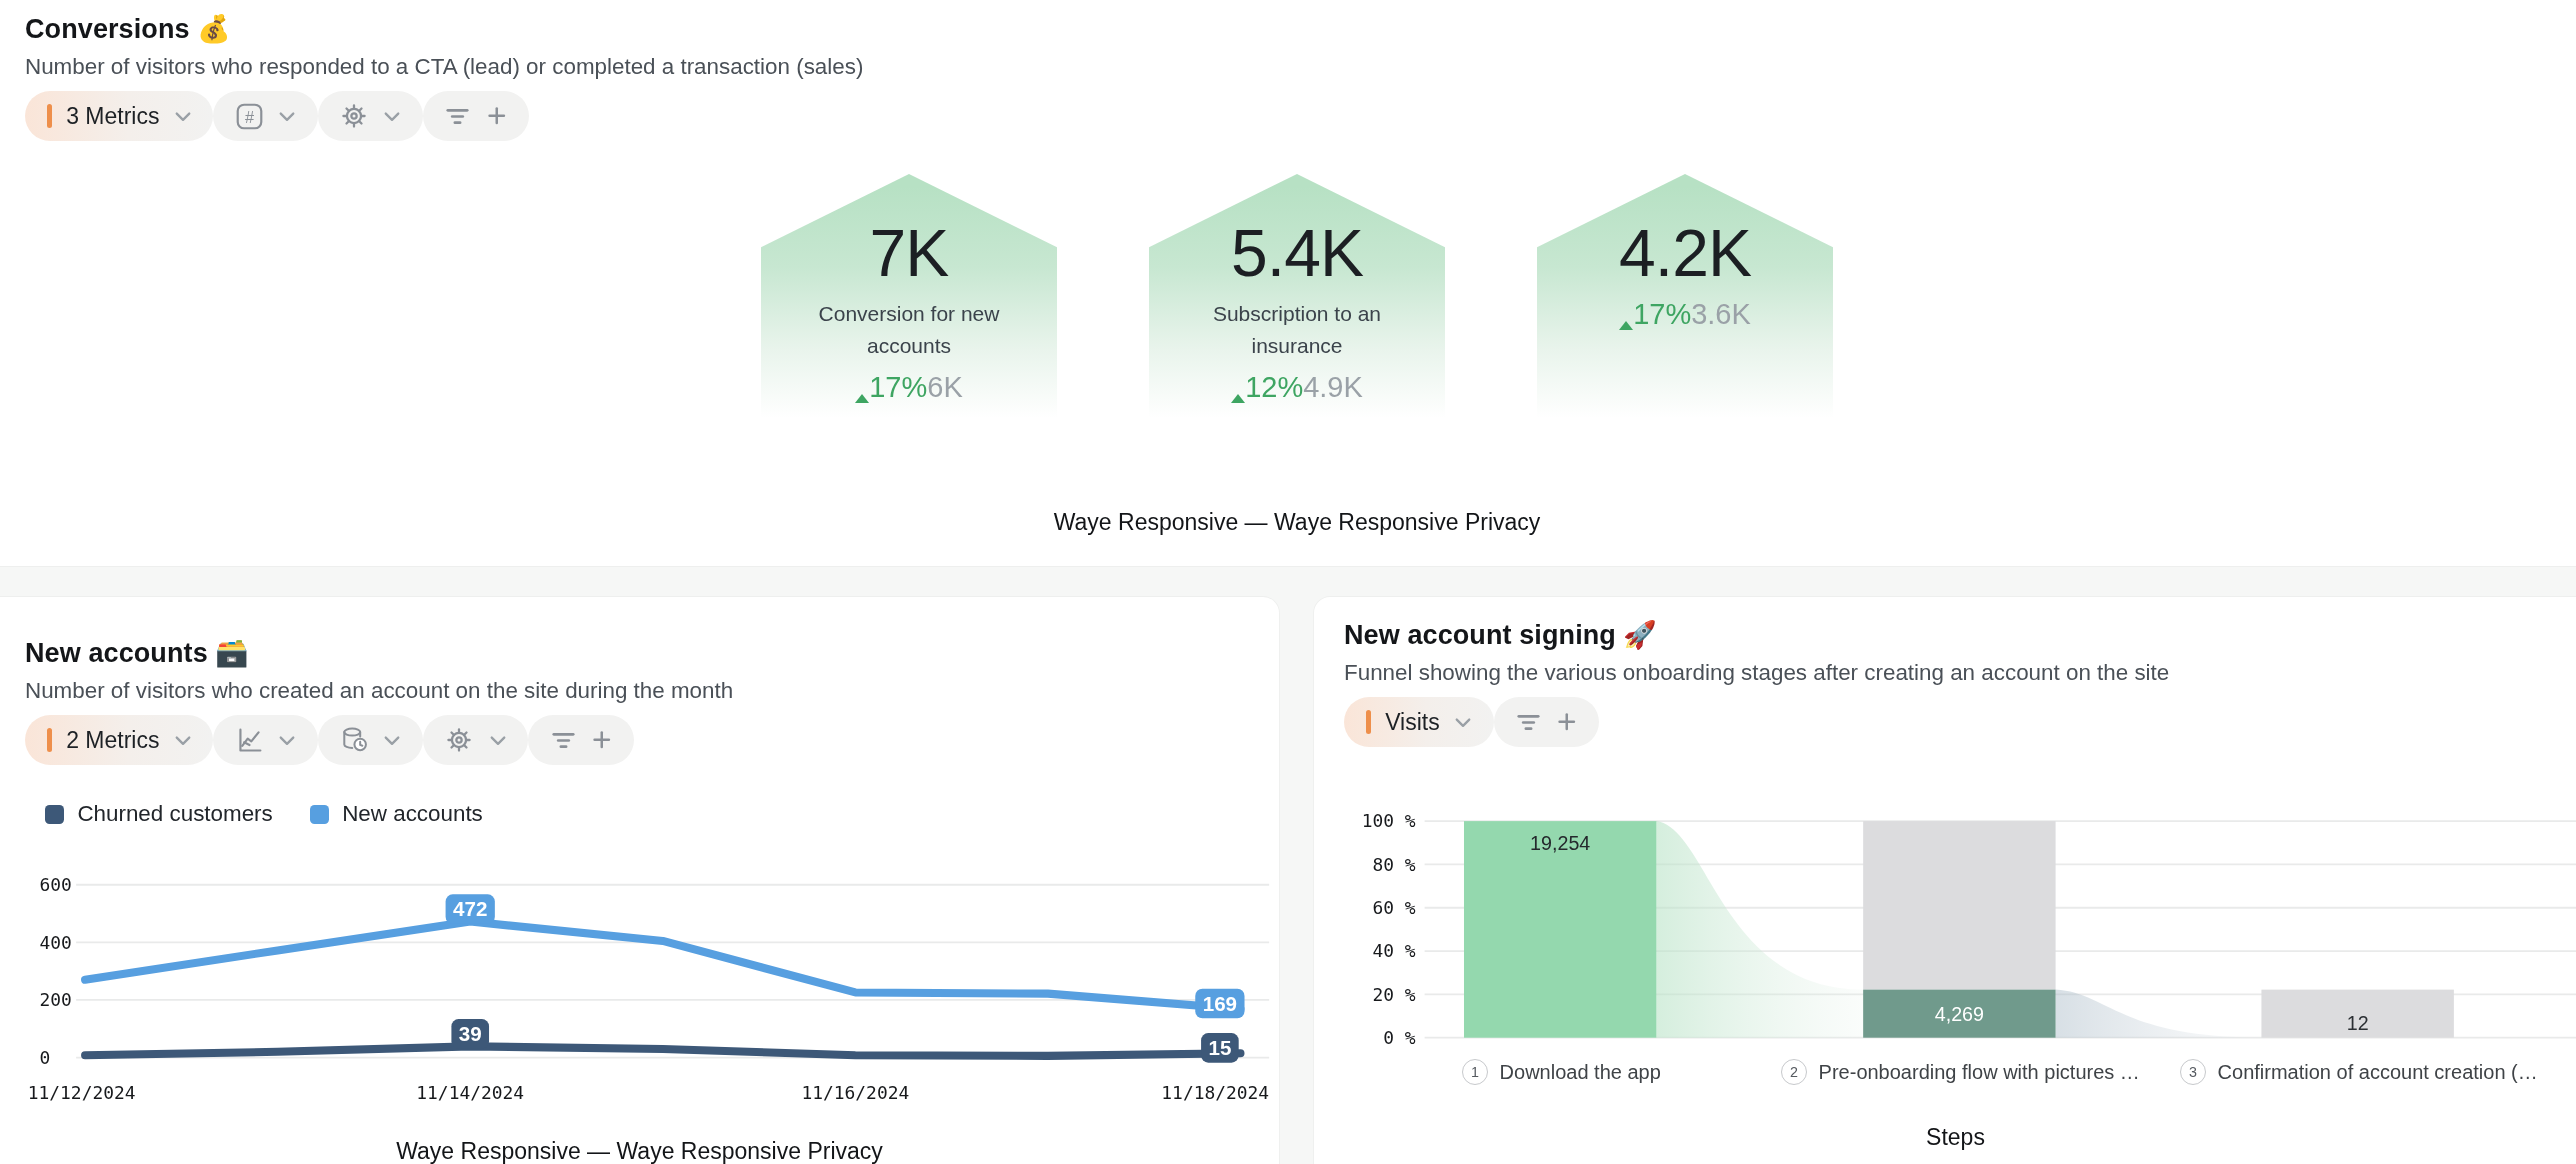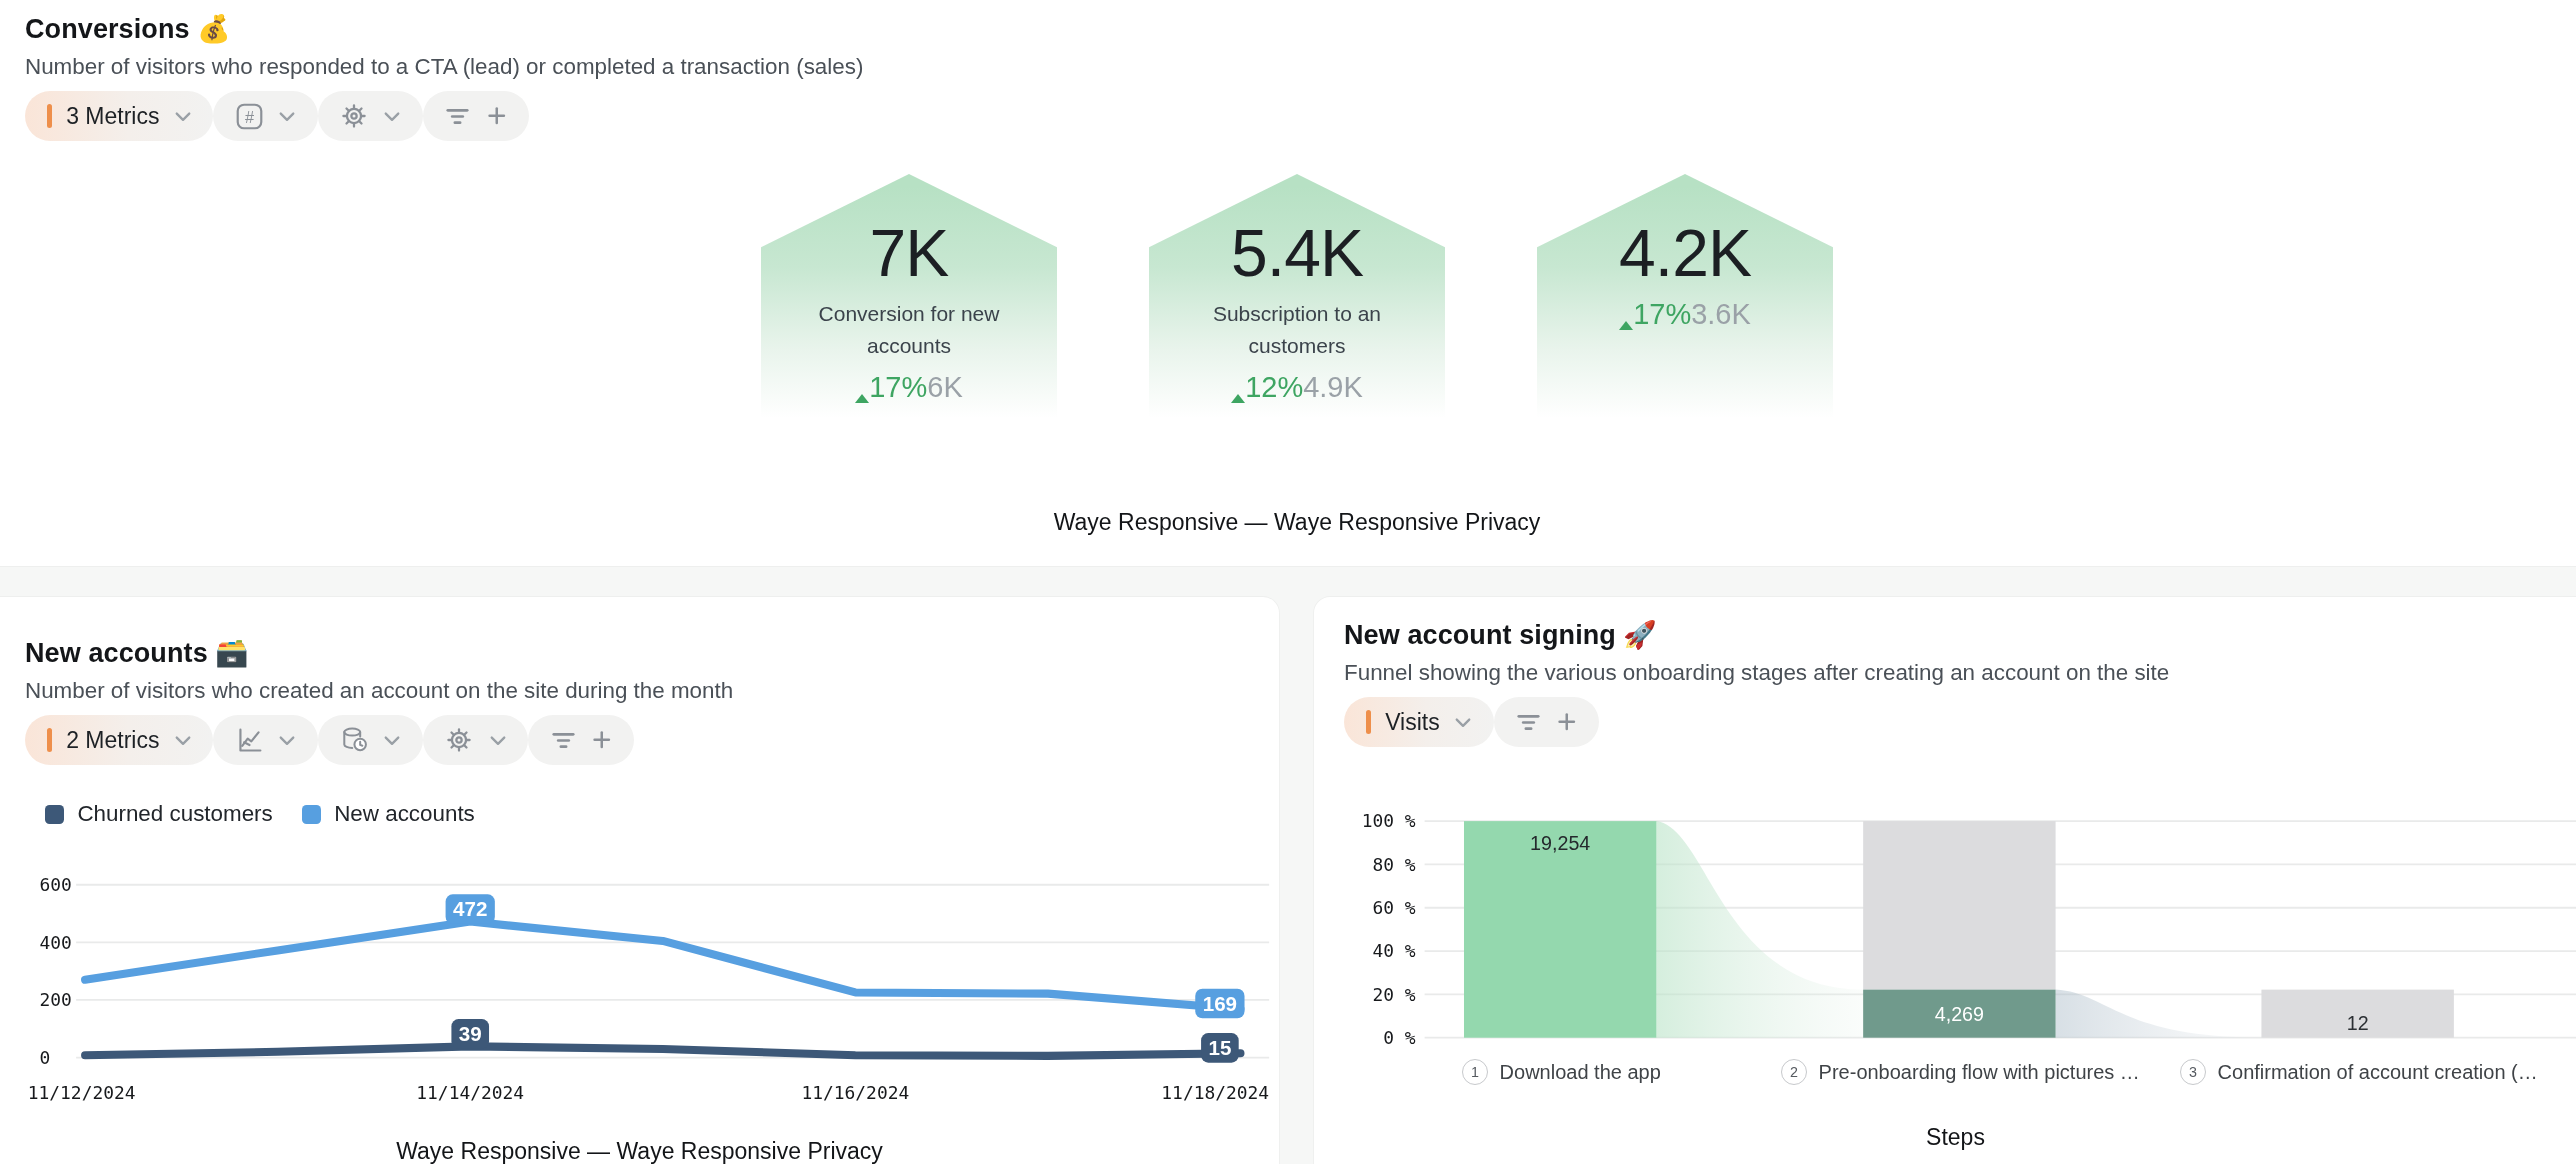--- a/index.html
+++ b/index.html
@@ -29,21 +29,21 @@
        background:linear-gradient(180deg,#b7e1c4 5%,#c7e7d1 38%,#e9f4ec 72%,rgba(255,255,255,0) 100%);}
   .kpi-value{margin-top:43px;font-size:66px;line-height:72px;font-weight:300;color:#1c1f23;letter-spacing:-0.9px;}
   .kpi-label{margin-top:9px;width:224px;text-align:center;font-size:21px;line-height:32px;color:#3b434b;}
   .kpi-delta{margin-top:9px;display:flex;align-items:flex-end;font-size:29px;}
   .tri-up{width:0;height:0;border-left:7.2px solid transparent;border-right:7.2px solid transparent;
           border-bottom:9px solid #3ea562;transform:translateY(-0.9px);}
   .delta-pct{color:#3ea562;font-weight:500;}
   .delta-prev{color:#9aa1a7;}
   .card-footer{position:absolute;left:0;width:100%;text-align:center;
                font-size:23px;font-weight:500;color:#131518;}
-  .legend{position:absolute;display:flex;gap:29px;align-items:center;}
+  .legend{position:absolute;display:flex;gap:37px;align-items:center;}
   .legend-item{display:flex;gap:13.4px;align-items:center;font-size:22.4px;color:#22262b;}
   .legend-swatch{width:19px;height:19px;border-radius:4.5px;}
   .steps-row{position:absolute;top:1060px;height:30px;}
   .step-item{position:absolute;display:flex;gap:11.6px;align-items:center;white-space:nowrap;}
   .step-circle{width:24px;height:24px;border-radius:50%;border:1.3px solid #c7c9cc;
                display:flex;align-items:center;justify-content:center;
                font-size:14.3px;color:#55595f;background:#fff;flex:0 0 auto;}
   .step-label{font-size:20px;color:#3f4347;}
   svg text{font-family:"DejaVu Sans Mono",monospace;}
   svg .ui-font{font-family:"Liberation Sans",sans-serif;}
@@ -133,21 +133,21 @@
           <div class="kpi-value">7K</div>
           <div class="kpi-label">Conversion for new accounts</div>
           <div class="kpi-delta">
             <span class="tri-up"></span>
             <span class="delta-pct">17%</span>
             <span class="delta-prev">6K</span>
           </div>
         </div>
         <div class="kpi">
           <div class="kpi-value">5.4K</div>
-          <div class="kpi-label">Subscription to an customers</div>
+          <div class="kpi-label">Subscription to an insurance</div>
           <div class="kpi-delta">
             <span class="tri-up"></span>
             <span class="delta-pct">12%</span>
             <span class="delta-prev">4.9K</span>
           </div>
         </div>
         <div class="kpi">
           <div class="kpi-value">4.2K</div>
           <div class="kpi-delta">
             <span class="tri-up"></span>

